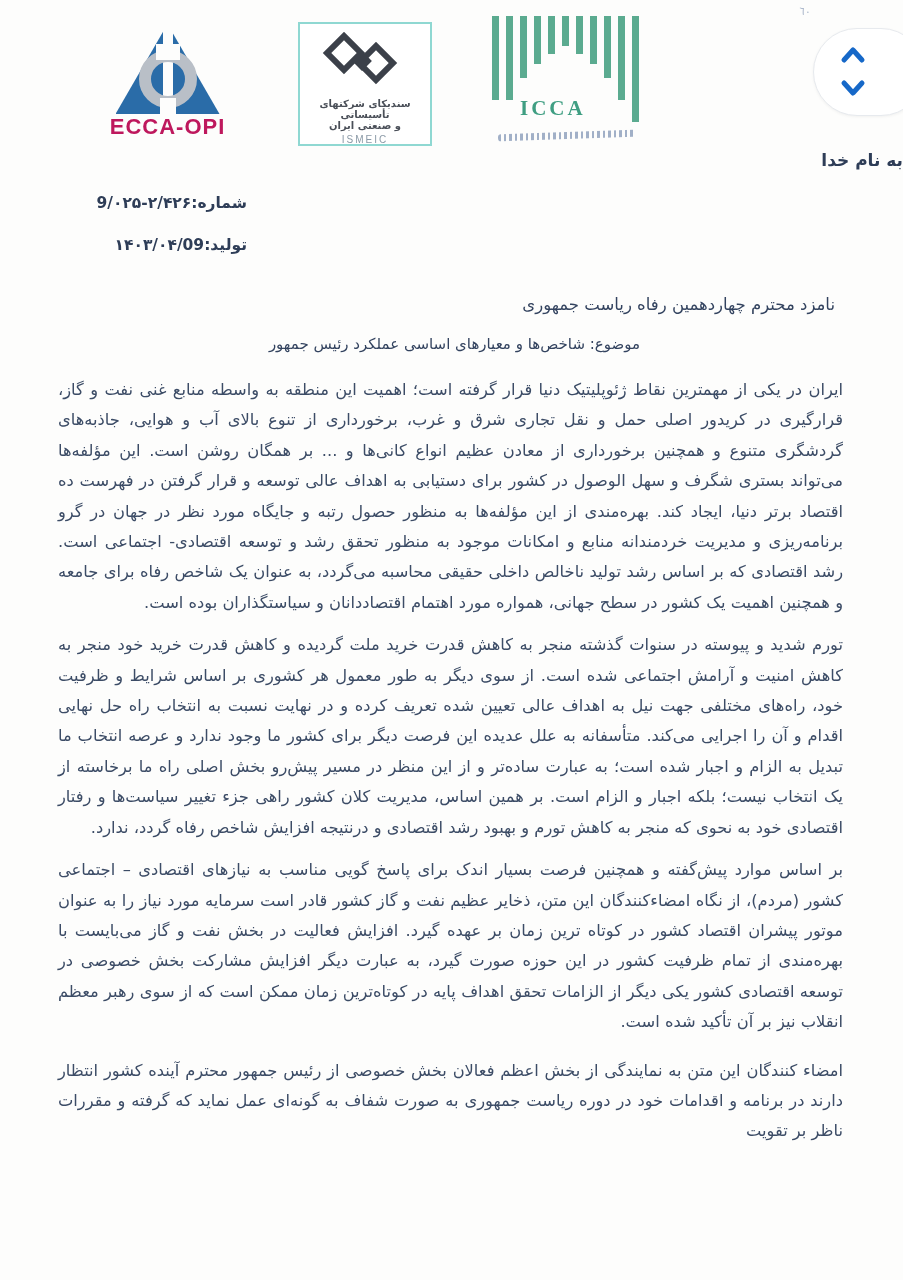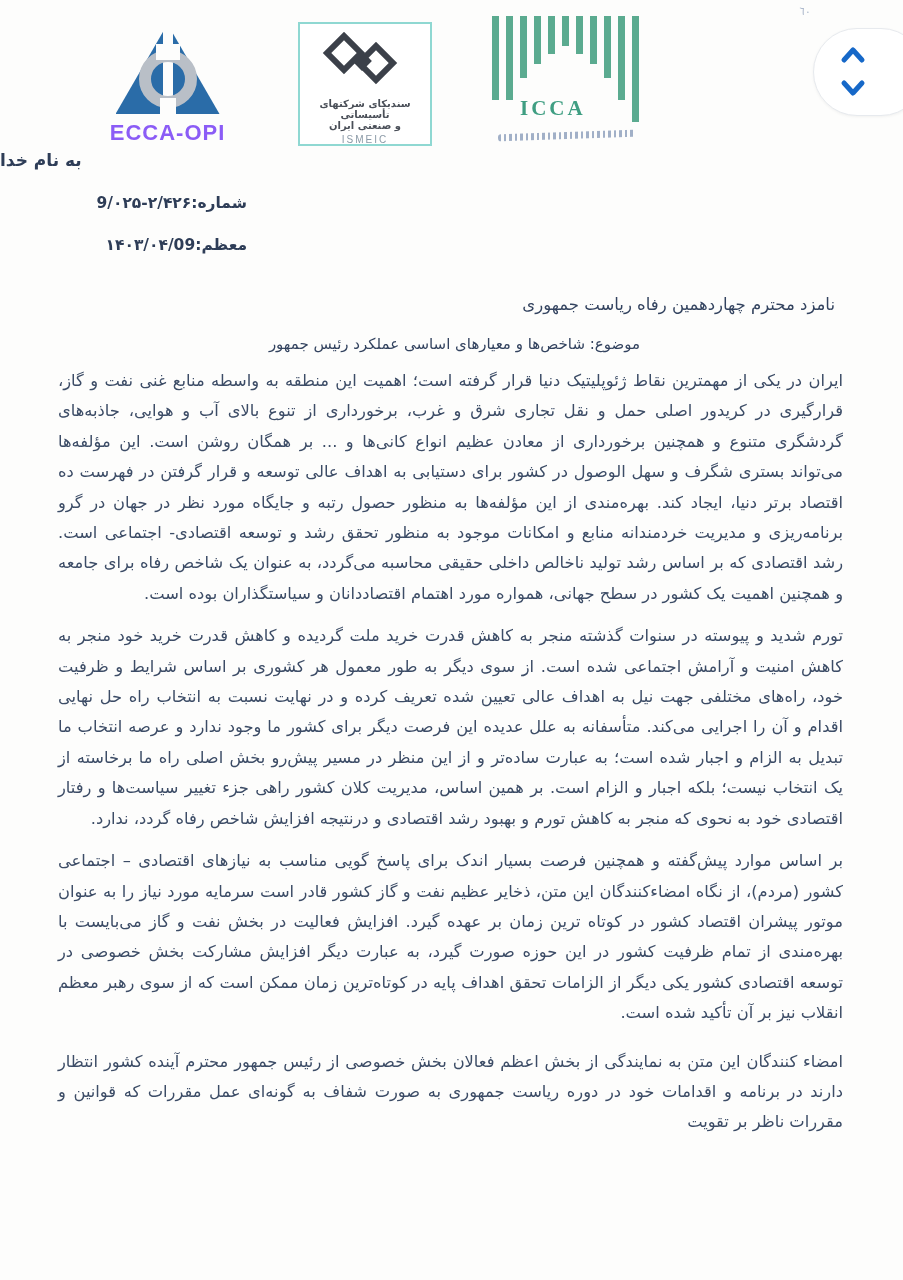--- a/index.html
+++ b/index.html
@@ -50,22 +50,22 @@
     position:absolute;left:23px;top:26px;width:34px;height:34px;
     border:12px solid #b9bfc7;border-radius:50%;
   }
   .ecca-ring-gap{
     position:absolute;left:40px;top:20px;width:24px;height:16px;background:#fdfdfc;
   }
   .ecca-ring-gap2{
     position:absolute;left:44px;top:74px;width:16px;height:16px;background:#fdfdfc;
   }
   .ecca-label{
-    margin-top:6px;font-family:"Liberation Sans",sans-serif;
-    font-weight:bold;font-size:22px;color:#8b5cf6;letter-spacing:1px;
+    margin-top:0;font-family:"Liberation Sans",sans-serif;
+    font-weight:bold;font-size:22px;color:#be185d;letter-spacing:1px;
   }
 
   
   .ismeic{
     left:298px;top:22px;width:134px;height:124px;
     border:2px solid #8fd8d2;background:#fff;
     box-sizing:border-box;text-align:center;padding-top:10px;
   }
   .ismeic-art{position:relative;width:96px;height:58px;margin:0 auto 6px;}
   .dia{
@@ -109,21 +109,21 @@
   .apec-arc1{left:8px;top:0px;width:128px;height:122px;border-width:11px;
     border-left-color:#29629b;border-bottom-color:#29629b;transform:rotate(14deg);}
   .apec-arc2{left:12px;top:-2px;width:120px;height:118px;border-width:10px;
     border-top-color:#29629b;transform:rotate(-18deg);}
   .apec-arc3{left:30px;top:12px;width:96px;height:94px;border-width:9px;
     border-right-color:#29629b;transform:rotate(8deg);}
 
   
   .bismillah{
     position:absolute;top:150px;left:0;width:100%;
-    text-align:left;font-weight:bold;font-size:17px;color:#2e3d57;
+    text-align:right;font-weight:bold;font-size:17px;color:#2e3d57;
     direction:rtl;
   }
   .meta{
     position:absolute;top:194px;right:656px;direction:rtl;text-align:right;
     font-weight:bold;font-size:15.5px;color:#2e3d57;white-space:nowrap;
   }
   .meta .row{margin-bottom:24px;}
   .num{direction:ltr;unicode-bidi:isolate;}
   .addressee{
     position:absolute;top:295px;right:68px;direction:rtl;
@@ -131,21 +131,21 @@
   }
   .subject{
     position:absolute;top:335px;right:263px;direction:rtl;
     font-size:15px;color:#33435f;white-space:nowrap;
   }
   .body-text{
     position:absolute;top:366px;left:58px;right:60px;
     direction:rtl;text-align:justify;
     font-size:16.3px;line-height:30.4px;color:#3c4c66;
   }
-  .body-text p{margin:0 0 12px;}
+  .body-text p{margin:9px 0 12px;}
   .body-text p.last{margin-top:18px;}
 </style>
 </head>
 <body>
 
 <div class="page">
 
   <div class="corner-mark">٦٠</div>
 
   <div class="scroll-pill">
@@ -198,27 +198,27 @@
   </div>
 
 
   <div class="bismillah">به نام خدا</div>
 
   <div class="meta">
     <div class="row">
       <span>شماره:</span><span class="num">9/۰۲۵-۲/۴۲۶</span>
     </div>
     <div class="row">
-      <span>معظم:</span><span class="num">۱۴۰۳/۰۴/09</span>
+      <span>تولید:</span><span class="num">۱۴۰۳/۰۴/09</span>
     </div>
   </div>
 
   <div class="addressee">نامزد محترم چهاردهمین رفاه ریاست جمهوری</div>
   <div class="subject">موضوع: شاخص‌ها و معیارهای اساسی عملکرد رئیس جمهور</div>
 
   <div class="body-text">
     <p>ایران در یکی از مهمترین نقاط ژئوپلیتیک دنیا قرار گرفته است؛ اهمیت این منطقه به واسطه منابع غنی نفت و گاز، قرارگیری در کریدور اصلی حمل و نقل تجاری شرق و غرب، برخورداری از تنوع بالای آب و هوایی، جاذبه‌های گردشگری متنوع و همچنین برخورداری از معادن عظیم انواع کانی‌ها و ... بر همگان روشن است. این مؤلفه‌ها می‌تواند بستری شگرف و سهل الوصول در کشور برای دستیابی به اهداف عالی توسعه و قرار گرفتن در فهرست ده اقتصاد برتر دنیا، ایجاد کند. بهره‌مندی از این مؤلفه‌ها به منظور حصول رتبه و جایگاه مورد نظر در جهان در گرو برنامه‌ریزی و مدیریت خردمندانه منابع و امکانات موجود به منظور تحقق رشد و توسعه اقتصادی- اجتماعی است. رشد اقتصادی که بر اساس رشد تولید ناخالص داخلی حقیقی محاسبه می‌گردد، به عنوان یک شاخص رفاه برای جامعه و همچنین اهمیت یک کشور در سطح جهانی، همواره مورد اهتمام اقتصاددانان و سیاستگذاران بوده است.</p>
     <p>تورم شدید و پیوسته در سنوات گذشته منجر به کاهش قدرت خرید ملت گردیده و کاهش قدرت خرید خود منجر به کاهش امنیت و آرامش اجتماعی شده است. از سوی دیگر به طور معمول هر کشوری بر اساس شرایط و ظرفیت خود، راه‌های مختلفی جهت نیل به اهداف عالی تعیین شده تعریف کرده و در نهایت نسبت به انتخاب راه حل نهایی اقدام و آن را اجرایی می‌کند. متأسفانه به علل عدیده این فرصت دیگر برای کشور ما وجود ندارد و عرصه انتخاب ما تبدیل به الزام و اجبار شده است؛ به عبارت ساده‌تر و از این منظر در مسیر پیش‌رو بخش اصلی راه ما برخاسته از یک انتخاب نیست؛ بلکه اجبار و الزام است. بر همین اساس، مدیریت کلان کشور راهی جزء تغییر سیاست‌ها و رفتار اقتصادی خود به نحوی که منجر به کاهش تورم و بهبود رشد اقتصادی و درنتیجه افزایش شاخص رفاه گردد، ندارد.</p>
     <p>بر اساس موارد پیش‌گفته و همچنین فرصت بسیار اندک برای پاسخ گویی مناسب به نیازهای اقتصادی – اجتماعی کشور (مردم)، از نگاه امضاءکنندگان این متن، ذخایر عظیم نفت و گاز کشور قادر است سرمایه مورد نیاز را به عنوان موتور پیشران اقتصاد کشور در کوتاه ترین زمان بر عهده گیرد. افزایش فعالیت در بخش نفت و گاز می‌بایست با بهره‌مندی از تمام ظرفیت کشور در این حوزه صورت گیرد، به عبارت دیگر افزایش مشارکت بخش خصوصی در توسعه اقتصادی کشور یکی دیگر از الزامات تحقق اهداف پایه در کوتاه‌ترین زمان ممکن است که از سوی رهبر معظم انقلاب نیز بر آن تأکید شده است.</p>
-    <p class="last">امضاء کنندگان این متن به نمایندگی از بخش اعظم فعالان بخش خصوصی از رئیس جمهور محترم آینده کشور انتظار دارند در برنامه و اقدامات خود در دوره ریاست جمهوری به صورت شفاف به گونه‌ای عمل مقررات که قوانین و مقررات ناظر بر تقویت</p>
+    <p class="last">امضاء کنندگان این متن به نمایندگی از بخش اعظم فعالان بخش خصوصی از رئیس جمهور محترم آینده کشور انتظار دارند در برنامه و اقدامات خود در دوره ریاست جمهوری به صورت شفاف به گونه‌ای عمل نماید که گرفته و مقررات ناظر بر تقویت</p>
   </div>
 
 </div>
 
 </body></html>

